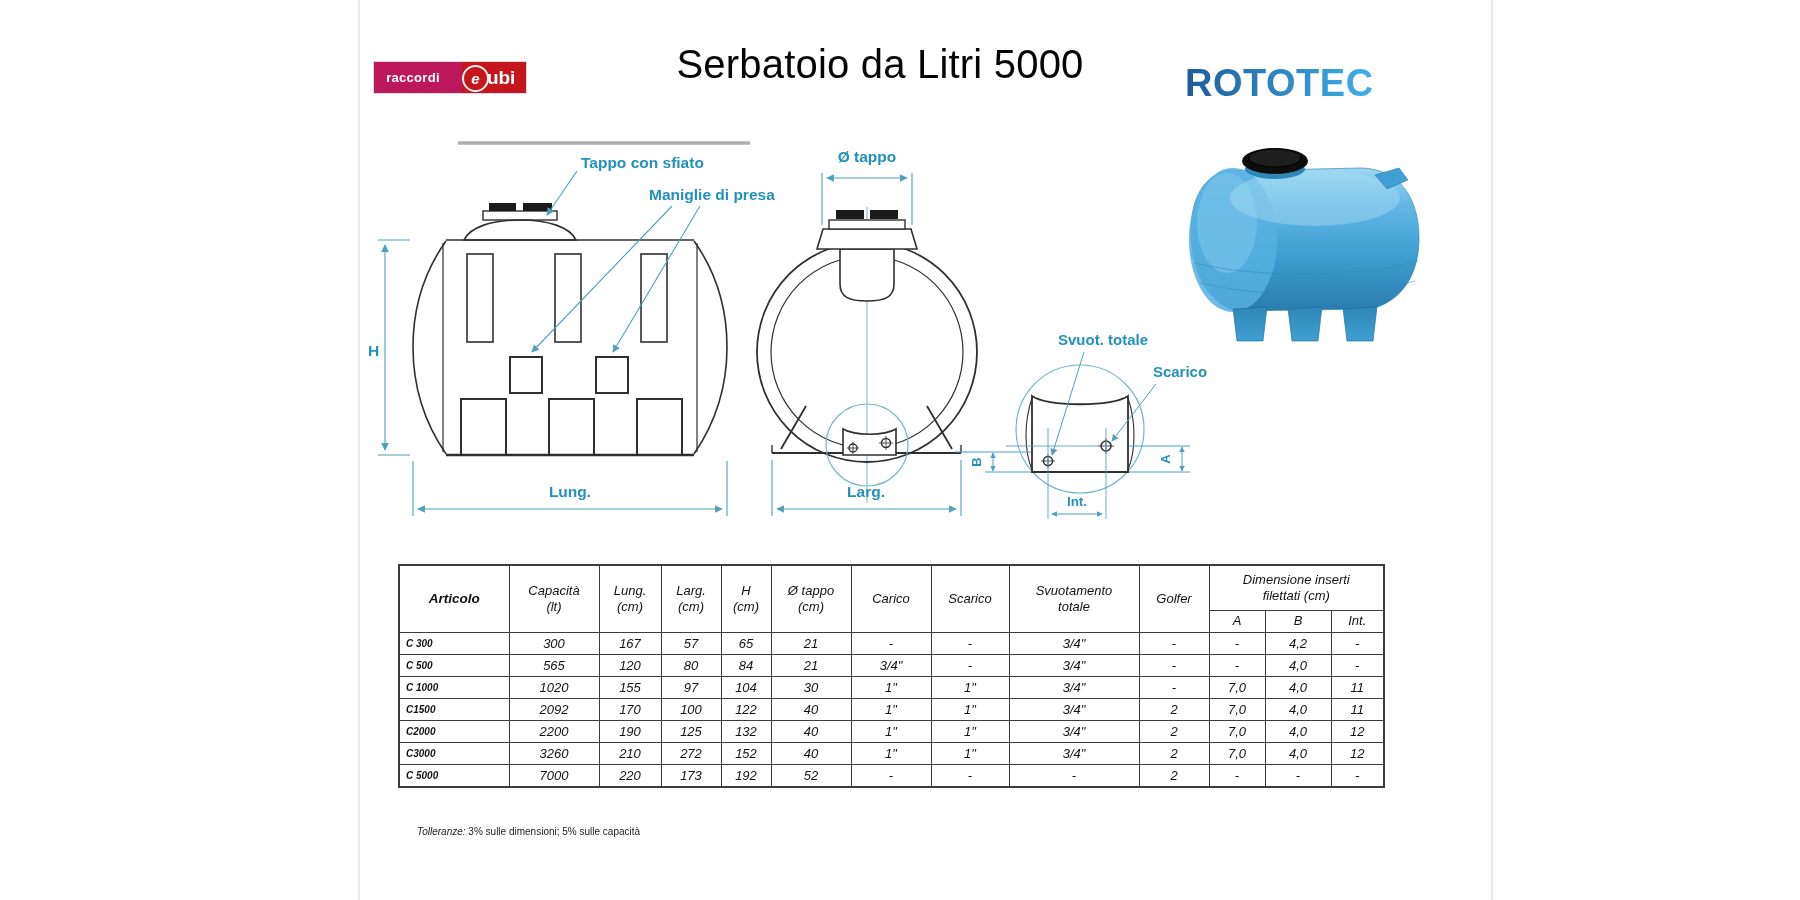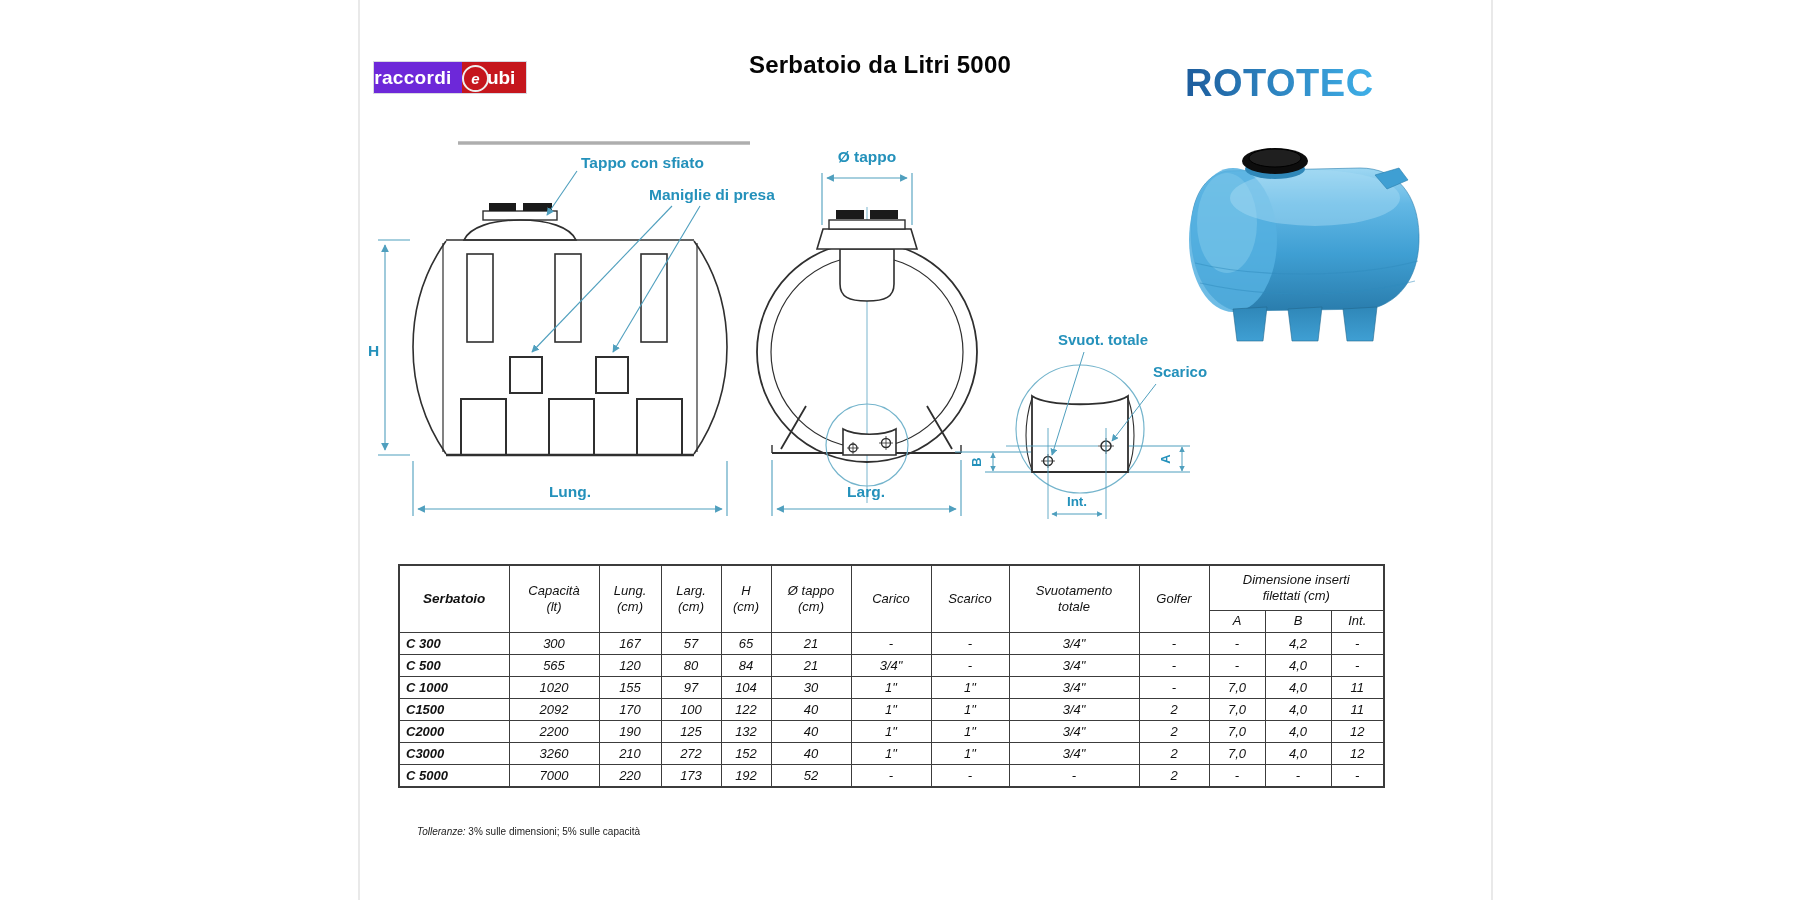--- a/index.html
+++ b/index.html
@@ -1,44 +1,44 @@
 <!DOCTYPE html>
 <html><head>
 <meta charset="utf-8">
 <style>
   html,body{margin:0;padding:0;background:#fff;}
   body{width:1800px;height:900px;overflow:hidden;font-family:"Liberation Sans",sans-serif;}
   #canvas{position:relative;width:1800px;height:900px;background:#ffffff;}
   .edge{position:absolute;top:0;height:900px;width:2px;background:#e9e9e9;}
   
   .badge{position:absolute;left:374px;top:62px;width:152px;height:31px;display:flex;box-shadow:0 0 0 1px #d8d8e2;}
-  .badge .blu{background:#6d28d9;color:#fff;flex:1;display:flex;align-items:center;justify-content:center;
-      font-weight:bold;font-size:19px;letter-spacing:.3px;padding-right:10px;}
+  .badge .blu{background:#be185d;color:#fff;flex:1;display:flex;align-items:center;justify-content:center;
+      font-weight:bold;font-size:13px;letter-spacing:.3px;padding-right:10px;}
   .badge .red{background:#c5161d;color:#fff;width:56px;display:flex;align-items:center;justify-content:center;
       font-weight:bold;font-size:19px;padding-left:8px;}
   .badge .ecirc{position:absolute;left:88px;top:3px;width:23px;height:23px;border-radius:50%;
       background:#c5161d;border:2px solid #efefef;color:#fff;display:flex;align-items:center;justify-content:center;
       font-size:15px;font-weight:bold;font-style:italic;}
   
-  .title{position:absolute;left:620px;top:46px;width:520px;text-align:center;font-weight:bold;
-      font-size:24px;line-height:37px;color:#050505;letter-spacing:.2px;}
+  .title{position:absolute;left:620px;top:46px;width:520px;text-align:center;font-weight:normal;
+      font-size:40px;line-height:37px;color:#050505;letter-spacing:.2px;}
   
   .rototec{position:absolute;left:1183px;top:56px;}
   
   .drawing{position:absolute;left:330px;top:130px;}
   .tank3d{position:absolute;left:1175px;top:113px;}
   
   table.spec{position:absolute;left:398px;top:564px;border-collapse:collapse;width:985px;table-layout:fixed;
       font-size:13px;color:#111;}
   table.spec th,table.spec td{border:1px solid #3c3c3c;text-align:center;vertical-align:middle;padding:1px 2px;}
   table.spec{border:2px solid #3c3c3c;}
   table.spec th{font-style:italic;font-weight:normal;white-space:pre-line;line-height:1.25;}
   table.spec th.art{font-weight:bold;font-size:13.5px;}
   table.spec td{font-style:italic;height:19px;}
-  table.spec td.art{font-weight:bold;text-align:left;padding-left:6px;font-size:13px;}
+  table.spec td.art{font-weight:bold;text-align:left;padding-left:6px;font-size:10px;}
   table.spec tr.subhead th{height:19px;}
   table.spec tr.mainhead th{height:42px;}
   
   .note{position:absolute;left:417px;top:826px;font-size:10px;color:#222;}
   .note .lbl{font-style:italic;}
 </style>
 </head>
 <body>
 
 <div id="canvas">
@@ -212,21 +212,21 @@
         <col style="width:80px">
         <col style="width:78px">
       <col style="width:130px">
         <col style="width:70px">
         <col style="width:56px">
         <col style="width:66px">
         <col style="width:53px">
     </colgroup>
     <thead>
       <tr class="mainhead">
-        <th rowspan="2" class="art">Serbatoio</th>
+        <th rowspan="2" class="art">Articolo</th>
         <th rowspan="2">Capacità
 (lt)</th>
         <th rowspan="2">Lung.
 (cm)</th>
         <th rowspan="2">Larg.
 (cm)</th>
         <th rowspan="2">H
 (cm)</th>
         <th rowspan="2">Ø tappo
 (cm)</th>

